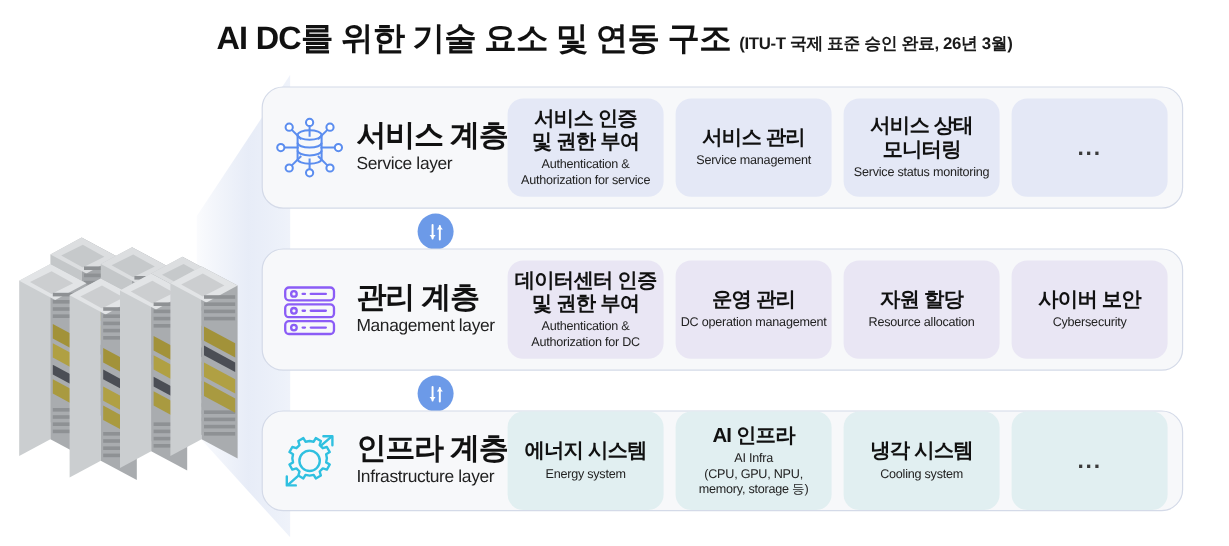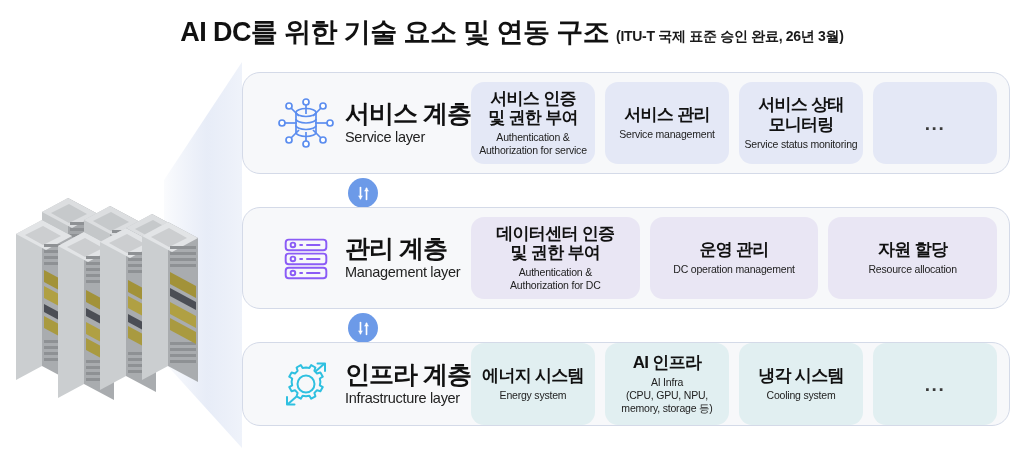--- a/index.html
+++ b/index.html
@@ -52,29 +52,29 @@
     left: 150px;
     top: 62px;
     width: 92px;
     height: 386px;
     pointer-events: none;
   }
 
   
   .layer-panel {
     position: absolute;
-    left: 242px;
+    left: 218px;
     width: 768px;
     border-radius: 18px;
     background: #f7f8fa;
     border: 1.6px solid #d4dae8;
     box-sizing: border-box;
     display: flex;
     align-items: center;
-    padding: 0 12px 0 32px;
+    padding: 0 12px 0 8px;
   }
   #panel-service { top: 72px;  height: 102px; }
   #panel-management { top: 207px; height: 102px; }
   #panel-infrastructure { top: 342px; height: 84px; }
 
   
   .layer-head {
     display: flex;
     align-items: center;
     width: 196px;
@@ -451,20 +451,24 @@
       <span class="card-en">Authentication &amp;<br>Authorization for DC</span>
     </div>
     <div class="card tint-management">
       <span class="card-ko">운영 관리</span>
       <span class="card-en">DC operation management</span>
     </div>
     <div class="card tint-management">
       <span class="card-ko">자원 할당</span>
       <span class="card-en">Resource allocation</span>
     </div>
+    <div class="card tint-management">
+      <span class="card-ko">사이버 보안</span>
+      <span class="card-en">Cybersecurity</span>
+    </div>
   </div>
 </div>
 
 <div class="connector" id="connector-2">
   <svg viewBox="0 0 22 22" width="19" height="19">
     <g stroke="#ffffff" stroke-width="1.9" stroke-linecap="round" fill="none">
       <line x1="7.5" y1="4" x2="7.5" y2="17"></line>
       <polyline points="4.6,13.6 7.5,17.2 10.4,13.6" fill="#ffffff" stroke="none"></polyline>
       <line x1="14.5" y1="18" x2="14.5" y2="5"></line>
       <polyline points="11.6,8.4 14.5,4.8 17.4,8.4" fill="#ffffff" stroke="none"></polyline>

